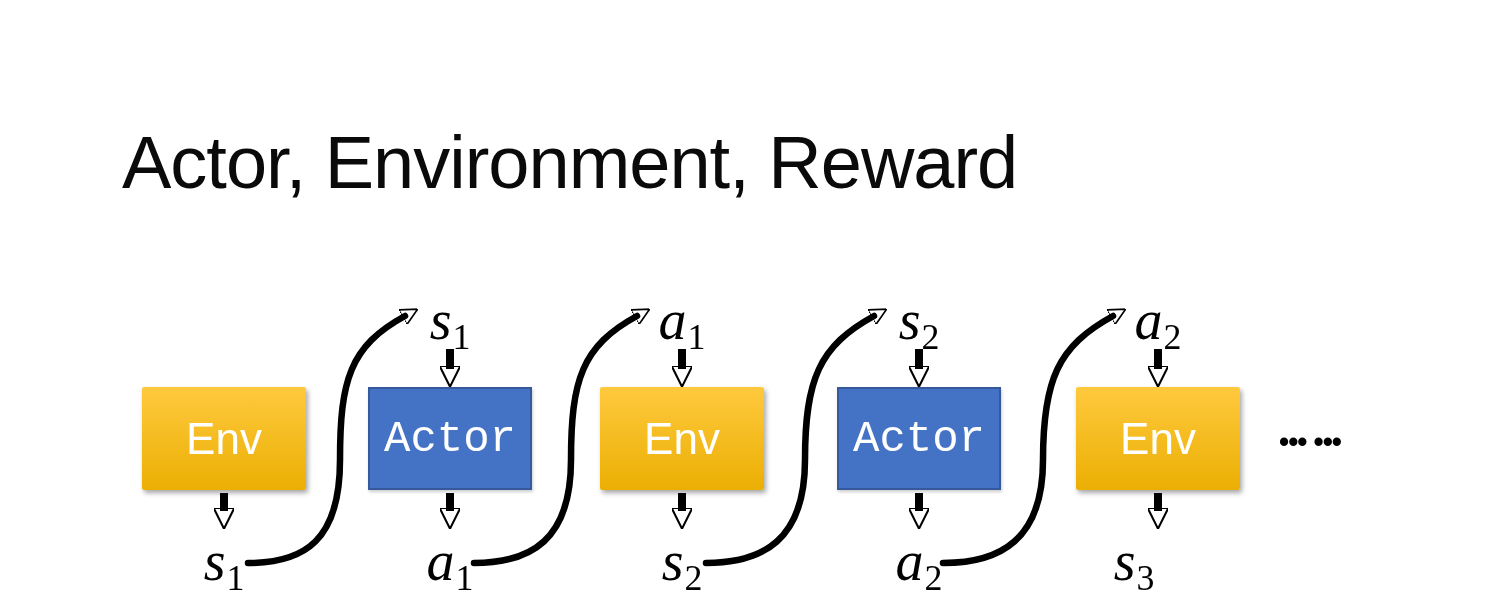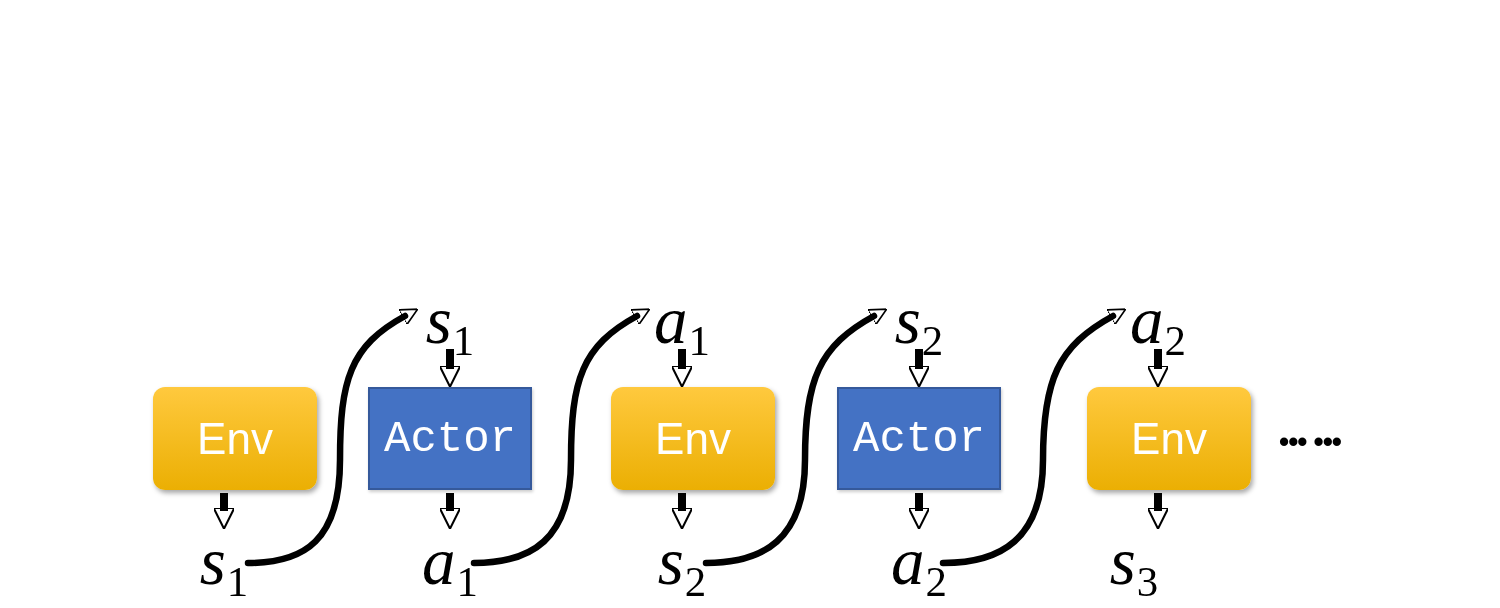--- a/index.html
+++ b/index.html
@@ -23,51 +23,51 @@
   .down-arrow{stroke-width:8px;}
   .curve-arrow{stroke-width:6.5px;stroke-linecap:round;}
   .node{
     position:absolute;top:387px;width:164px;height:103px;
     display:flex;align-items:center;justify-content:center;
     font-size:44px;color:var(--box-text);
   }
   .node.env{
     background:linear-gradient(180deg,var(--env-top) 0%,var(--env-bottom) 100%);
     box-shadow:2px 3px 5px rgba(0,0,0,0.35);
-    border-radius:12px;
-    margin-left:11px;
+    border-radius:2px;
   }
   .node.actor{
     background:var(--actor-fill);
     border:2.5px solid var(--actor-border);
     box-sizing:border-box;
     box-shadow:1px 2px 3px rgba(0,0,0,0.2);
     font-family:Liberation Mono, monospace;
   }
   .mlabel{
     position:absolute;transform:translate(-50%,-50%);
-    font-family:"Liberation Serif",serif;font-size:67px;line-height:1;
+    font-family:"Liberation Serif",serif;font-size:56px;line-height:1;
     color:#000;white-space:nowrap;
   }
   .mlabel .base{font-style:italic;}
   .mlabel sub{
     font-size:0.64em;font-style:normal;line-height:0;
     vertical-align:-0.28em;margin-left:1px;
   }
   .dots{
     position:absolute;transform:translate(-50%,-50%);
     font-size:29px;font-weight:bold;letter-spacing:-1px;color:#000;
     white-space:nowrap;
   }
 </style>
 </head>
 <body>
 
 <div class="slide">
 
+  <div class="title">Actor, Environment, Reward</div>
 
   <svg class="arrow-layer" width="1500" height="608" viewBox="0 0 1500 608">
     <defs>
       <marker id="ah" viewBox="0 0 10 10" refX="1.5" refY="5" markerWidth="2.6" markerHeight="2.6" orient="auto">
         <path d="M0 0 L10 5 L0 10 Z" fill="#000"></path>
       </marker>
     </defs>
 
     <path class="down-arrow" marker-end="url(#ah)" d="M450 349 L450 369"></path>
     <path class="down-arrow" marker-end="url(#ah)" d="M682 349 L682 369"></path>

